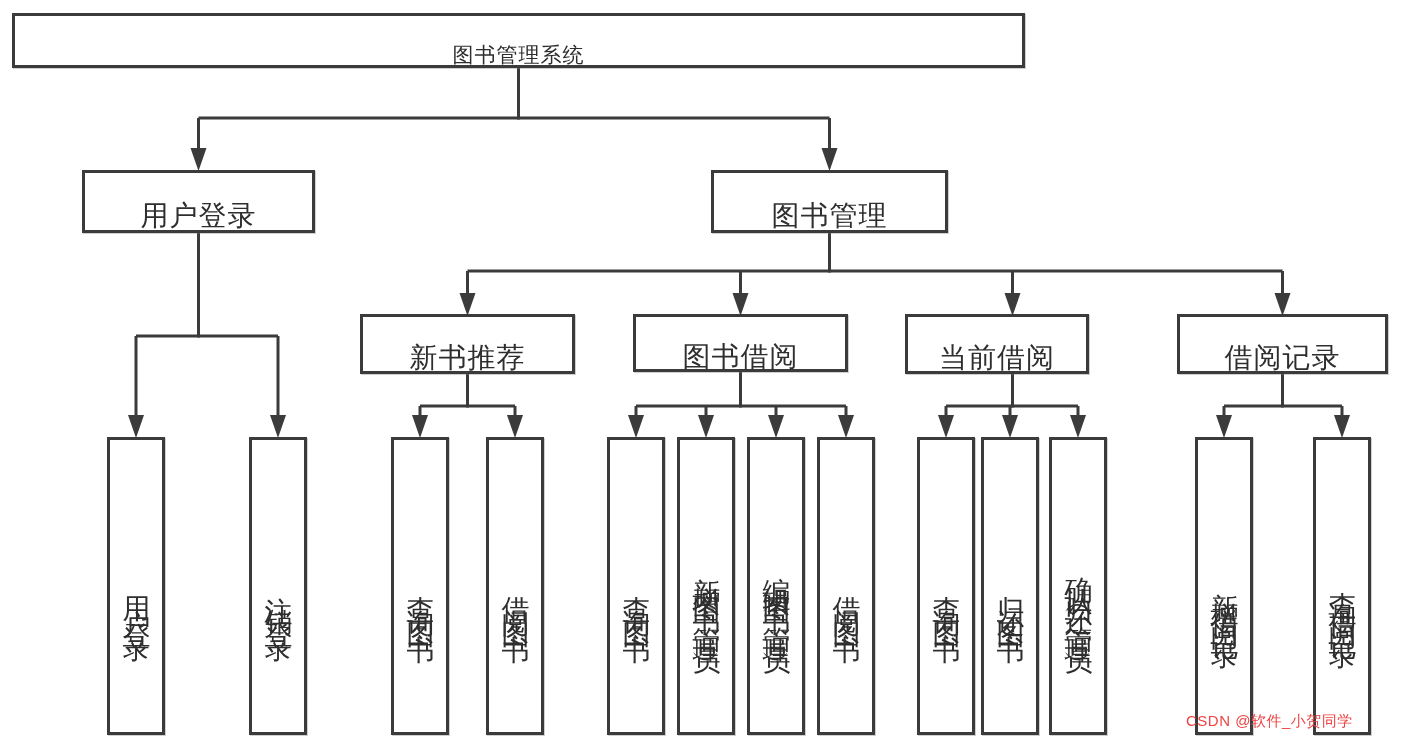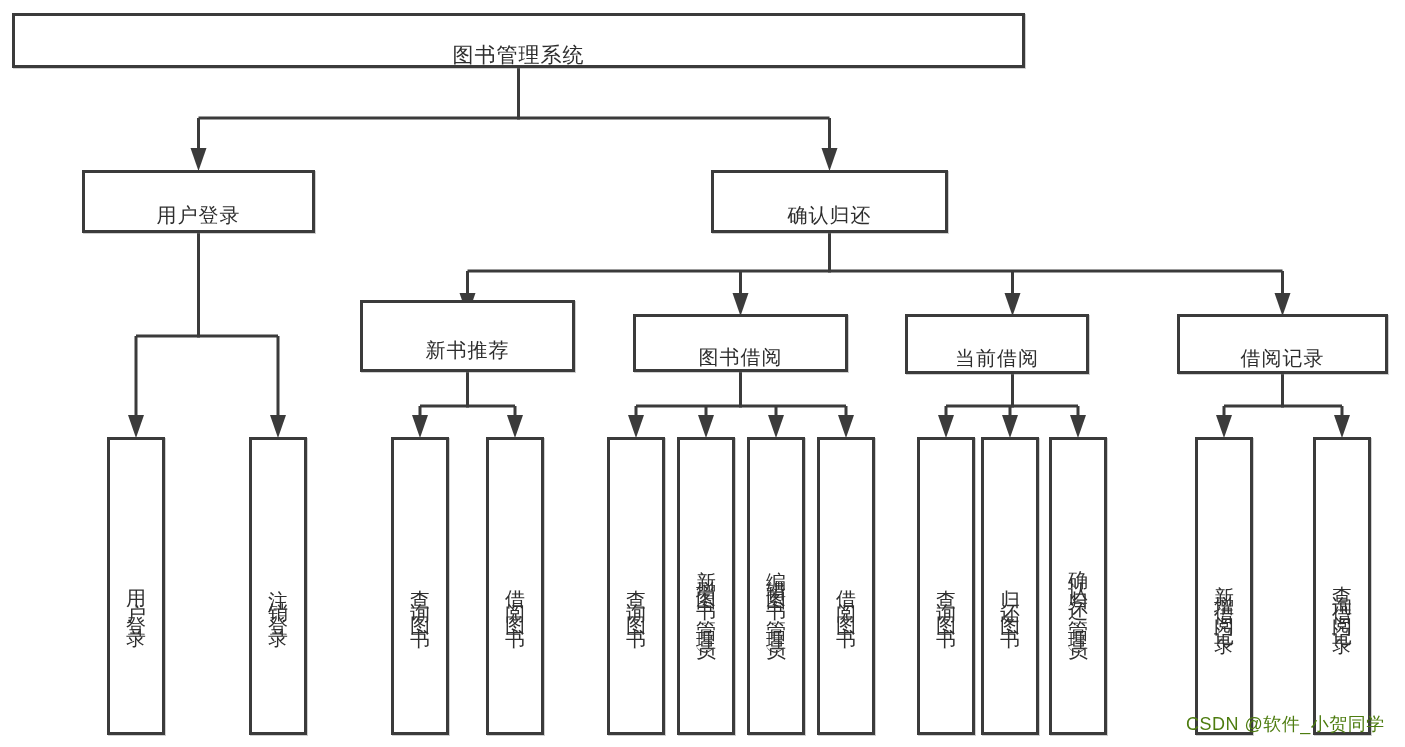--- a/index.html
+++ b/index.html
@@ -4,28 +4,28 @@
 <style>
   html,body{margin:0;padding:0;background:#ffffff;}
   body{width:1405px;height:747px;position:relative;overflow:hidden;
        font-family:"Liberation Sans","DejaVu Sans",sans-serif;}
   .canvas{position:absolute;left:0;top:0;width:1405px;height:747px;background:#ffffff;}
   svg.wires{position:absolute;left:0;top:0;z-index:1;}
   svg.wires line{stroke:#3b3b3b;stroke-width:3;}
   svg.wires polygon{fill:#3b3b3b;stroke:none;}
   .box{position:absolute;box-sizing:border-box;background:#ffffff;border:3px solid #3b3b3b;
        display:flex;align-items:center;justify-content:center;z-index:2;
-       color:#2e2e2e;font-size:20px;letter-spacing:1px;
+       color:#2e2e2e;font-size:28px;letter-spacing:1px;
        box-shadow:1px 1px 0 rgba(120,120,120,.35);}
   .box span{white-space:nowrap;margin-top:28px;}
   .vbox span{writing-mode:vertical-rl;text-orientation:mixed;letter-spacing:10px;
              line-height:1.15;white-space:nowrap;}
   .vbox.short span{letter-spacing:13px;}
   .title{font-size:21px;}
-  .watermark{position:absolute;z-index:3;font-size:18px;color:#4d7c0f;
+  .watermark{position:absolute;z-index:3;font-size:15px;color:#ef4444;
              letter-spacing:0.5px;white-space:nowrap;}
 </style>
 </head>
 <body>
 
 <div class="canvas">
 
   <svg class="wires" width="1405" height="747" viewBox="0 0 1405 747">
 
     <g>
@@ -103,24 +103,24 @@
   </svg>
 
   <div class="box title" style="left:12px;top:13px;width:1013px;height:55px;">
     <span>图书管理系统</span>
   </div>
 
   <div class="box" style="left:82px;top:170px;width:233px;height:63px;">
     <span>用户登录</span>
   </div>
   <div class="box" style="left:711px;top:170px;width:237px;height:63px;">
-    <span>确认归还</span>
+    <span>图书管理</span>
   </div>
 
-  <div class="box" style="left:360px;top:300px;width:215px;height:72px;">
+  <div class="box" style="left:360px;top:314px;width:215px;height:60px;">
     <span>新书推荐</span>
   </div>
   <div class="box" style="left:633px;top:314px;width:215px;height:58px;">
     <span>图书借阅</span>
   </div>
   <div class="box" style="left:905px;top:314px;width:184px;height:60px;">
     <span>当前借阅</span>
   </div>
   <div class="box" style="left:1177px;top:314px;width:211px;height:60px;justify-content:center;">
     <span>借阅记录</span>

